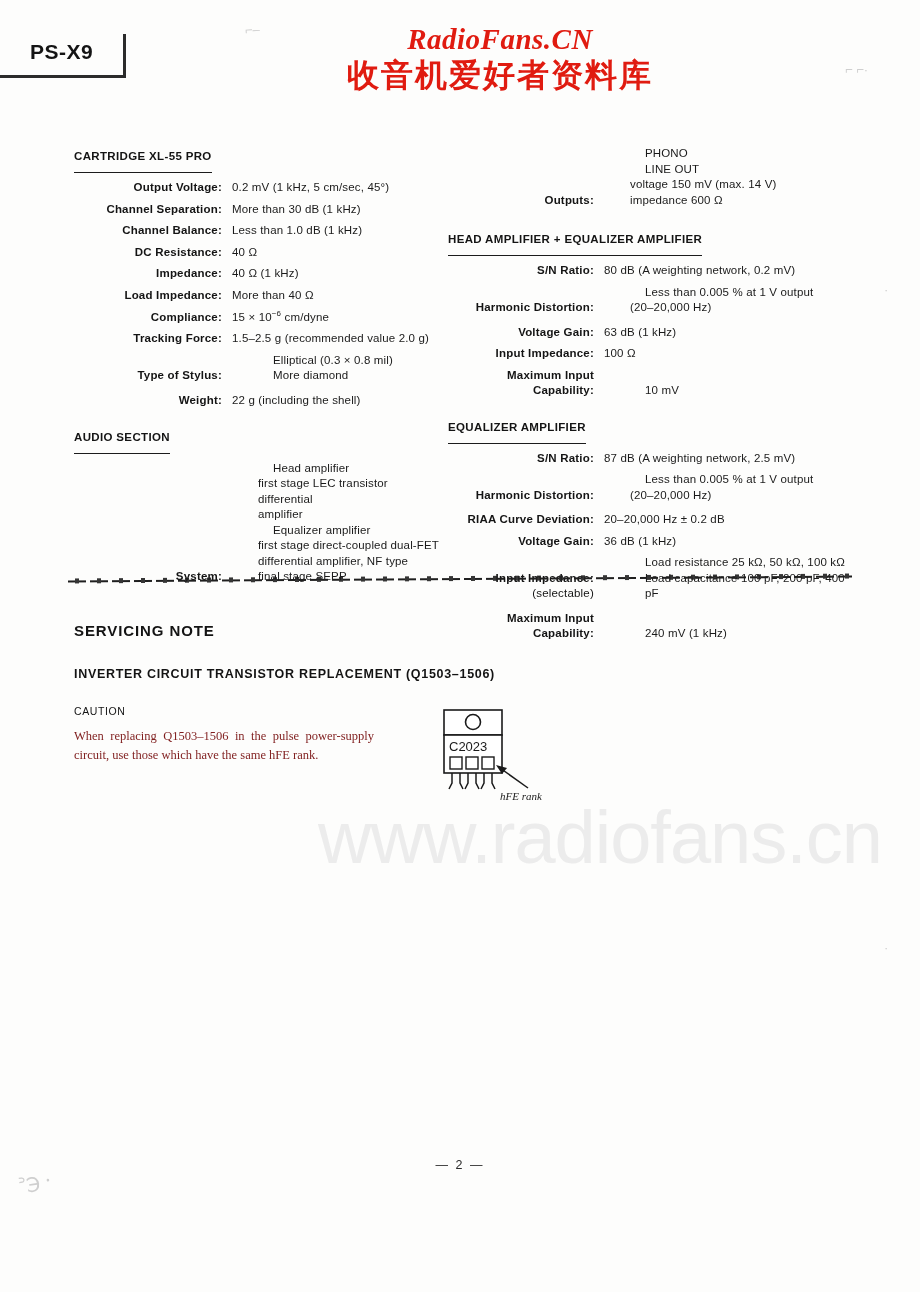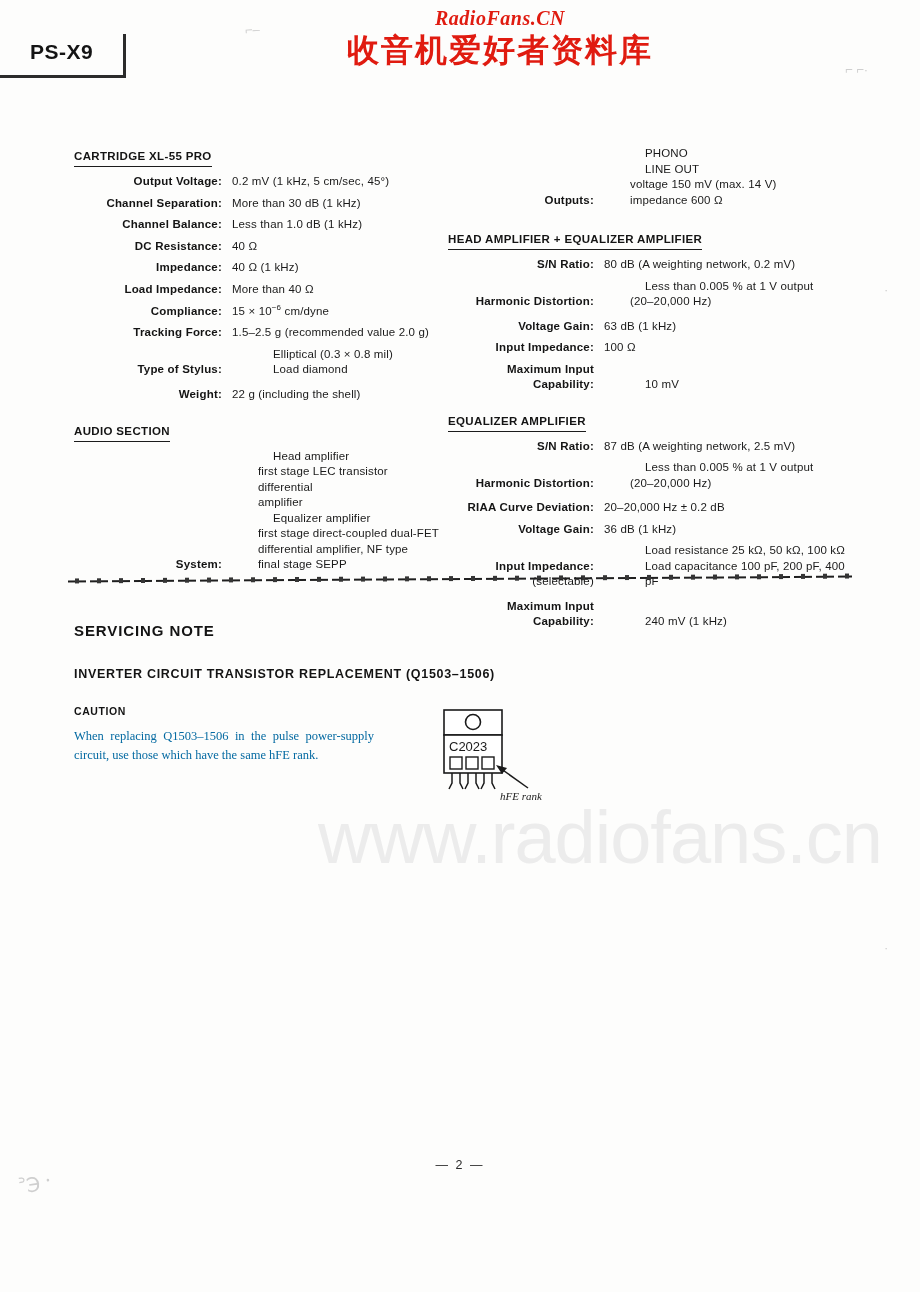--- a/index.html
+++ b/index.html
@@ -57,23 +57,24 @@
     top: 8px;
     width: 420px;
     text-align: center;
     color: #e01b10;
     pointer-events: none;
   }
   .wm-top .wm-latin {
     font-family: "Liberation Serif", serif;
     font-style: italic;
     font-weight: bold;
-    font-size: 20px;
+    font-size: 29px;
     letter-spacing: 0.5px;
     line-height: 1.05;
+    margin-top: 16px;
   }
   .wm-top .wm-cjk {
     font-family: "DejaVu Sans", sans-serif;
     font-weight: bold;
     font-size: 32px;
     letter-spacing: 2px;
     line-height: 1.2;
     margin-top: 2px;
   }
 
@@ -101,21 +102,21 @@
   .spec-col.left  { left: 74px;  width: 370px; }
   .spec-col.right { left: 448px; width: 400px; }
 
   .sec-head {
     font-size: 11.5px;
     font-weight: bold;
     letter-spacing: 0.35px;
     color: #141414;
     display: inline-block;
     border-bottom: 1.6px solid #1c1c1c;
-    padding-bottom: 4px;
+    padding-bottom: 10px;
     margin-bottom: 7px;
   }
   .sec-head.gap { margin-top: 16px; }
 
   .srow {
     display: flex;
     align-items: flex-end;
     margin-bottom: 6px;
   }
   .srow .lab {
@@ -186,32 +187,32 @@
   .svc-sub {
     margin-top: 28px;
     font-size: 12.5px;
     font-weight: bold;
     letter-spacing: 0.7px;
     color: #131313;
   }
   .svc-caution {
     margin-top: 24px;
     font-size: 10.5px;
-    font-weight: bold;
+    font-weight: normal;
     letter-spacing: 0.6px;
     color: #131313;
   }
   .svc-body {
     margin-top: 10px;
     width: 300px;
     font-family: "Liberation Serif", serif;
     font-size: 12.5px;
     line-height: 1.55;
     text-align: justify;
-    color: #0369a1;
+    color: #7f1d1d;
   }
 
   
   .fig { position: absolute; left: 420px; top: 706px; width: 200px; height: 110px; }
   .fig .hfe-label {
     position: absolute;
     left: 80px;
     top: 84px;
     font-family: "Liberation Serif", serif;
     font-style: italic;
@@ -297,21 +298,21 @@
 
     <div class="srow">
       <div class="lab">Tracking Force:</div>
       <div class="val">1.5–2.5 g (recommended value 2.0 g)</div>
     </div>
 
     <div class="srow tall">
       <div class="lab">Type of Stylus:</div>
       <div class="val">
         <span class="cont">Elliptical (0.3 × 0.8 mil)</span>
-        <span class="cont">Load diamond</span>
+        <span class="cont">More diamond</span>
       </div>
     </div>
 
     <div class="srow">
       <div class="lab">Weight:</div>
       <div class="val">22 g (including the shell)</div>
     </div>
 
     <div class="sec-head gap">AUDIO SECTION</div>
 

